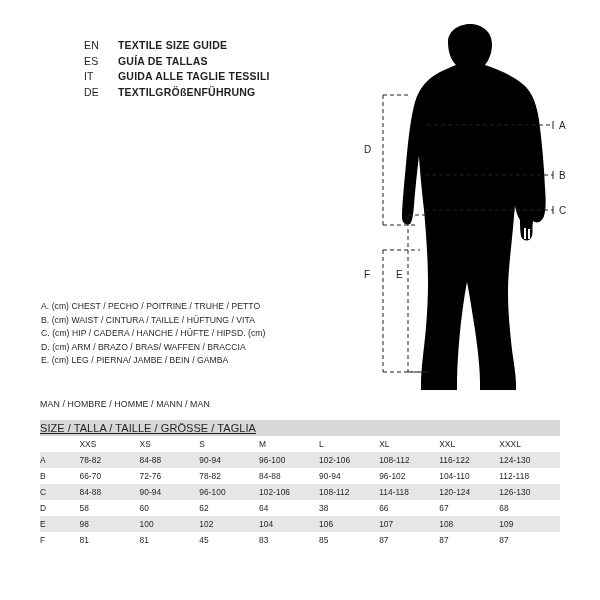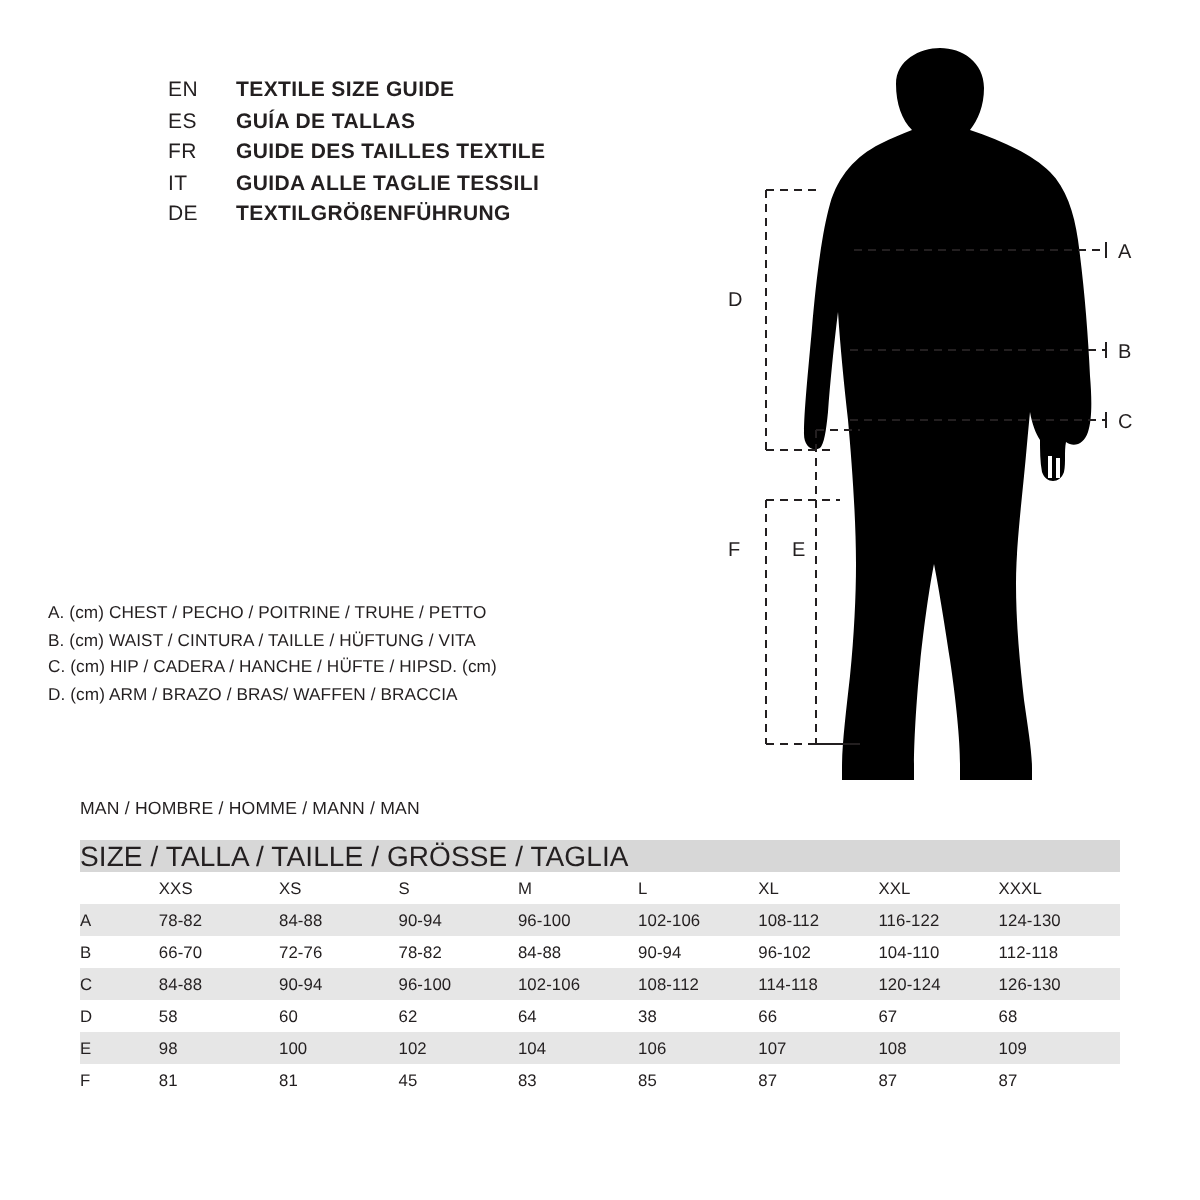--- a/index.html
+++ b/index.html
@@ -42,21 +42,21 @@
     padding-left: 44px;
   }
   .title-text {
     flex: 1 1 auto;
     font-weight: bold;
   }
 
   
   .legend {
     position: absolute;
-    left: 24px;
+    left: 41px;
     top: 300px;
     width: 330px;
     font-size: 8.6px;
     line-height: 13.6px;
     letter-spacing: 0.05px;
   }
   .legend div { white-space: nowrap; }
 
   .gender-note {
     position: absolute;
@@ -96,22 +96,23 @@
     height: 16px;
     text-align: left;
     font-weight: normal;
     vertical-align: middle;
   }
   .row-head {
     background: #d7d7d7;
   }
   .row-head td {
     height: 15px;
-    font-size: 14px;
+    font-size: 11px;
     padding-left: 4px;
+    text-decoration: underline;
   }
   .row-sizes td {
     height: 17px;
     padding-left: 4px;
     font-size: 8.4px;
     margin-top: 48px;
   }
   .row-shade { background: #e6e6e6; }
   .row-plain { background: #ffffff; }
   .row-data td { padding-left: 4px; }
@@ -133,38 +134,35 @@
   <div class="title-block">
     <div class="title-row">
       <span class="title-lang">EN</span>
       <span class="title-text">TEXTILE SIZE GUIDE</span>
     </div>
     <div class="title-row">
       <span class="title-lang">ES</span>
       <span class="title-text">GUÍA DE TALLAS</span>
     </div>
     <div class="title-row">
-      <span class="title-lang">FR</span>
-      <span class="title-text">GUIDE DES TAILLES TEXTILE</span>
-    </div>
-    <div class="title-row">
       <span class="title-lang">IT</span>
       <span class="title-text">GUIDA ALLE TAGLIE TESSILI</span>
     </div>
     <div class="title-row">
       <span class="title-lang">DE</span>
       <span class="title-text">TEXTILGRÖßENFÜHRUNG</span>
     </div>
   </div>
 
   <div class="legend">
     <div>A. (cm) CHEST / PECHO / POITRINE / TRUHE / PETTO</div>
     <div>B. (cm) WAIST / CINTURA / TAILLE / HÜFTUNG / VITA</div>
     <div>C. (cm) HIP / CADERA / HANCHE / HÜFTE / HIPSD. (cm)</div>
     <div>D. (cm) ARM / BRAZO / BRAS/ WAFFEN / BRACCIA</div>
+    <div>E. (cm) LEG / PIERNA/ JAMBE / BEIN / GAMBA</div>
   </div>
 
   <div class="gender-note">MAN / HOMBRE / HOMME / MANN / MAN</div>
 
   <div class="figure-area">
     <svg width="270" height="380" viewBox="0 0 270 380" xmlns="http://www.w3.org/2000/svg">
 
       <g>
         <path fill="#000000" d="
           M 128 22

